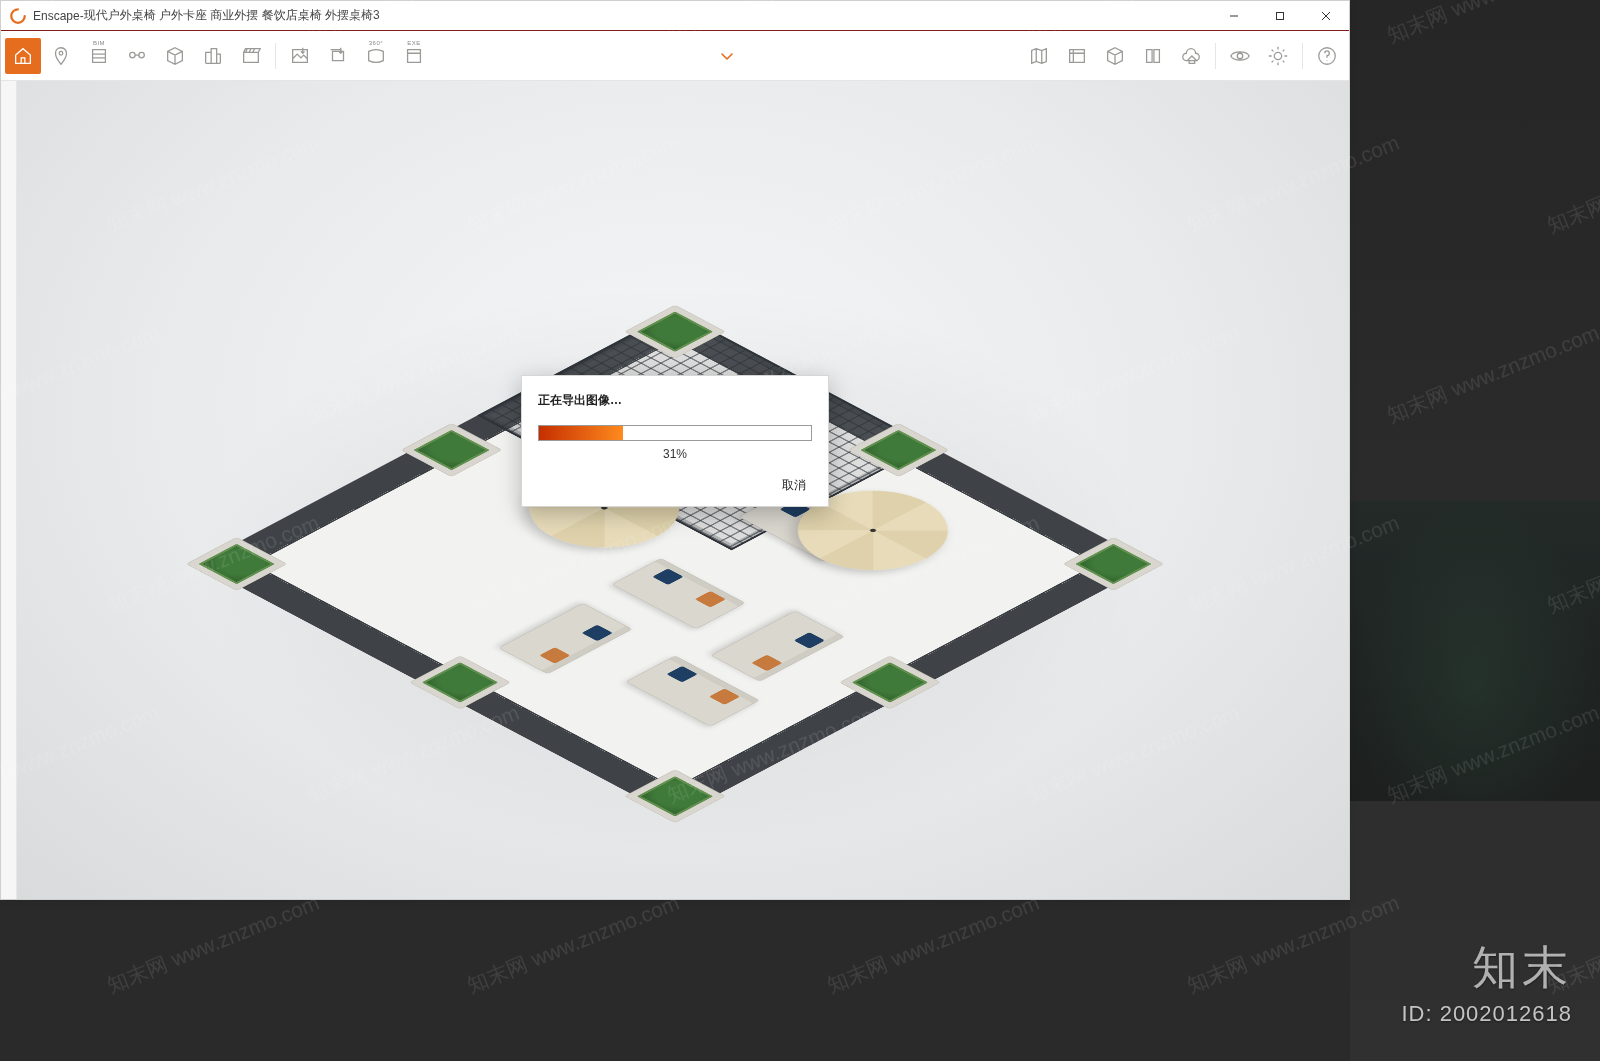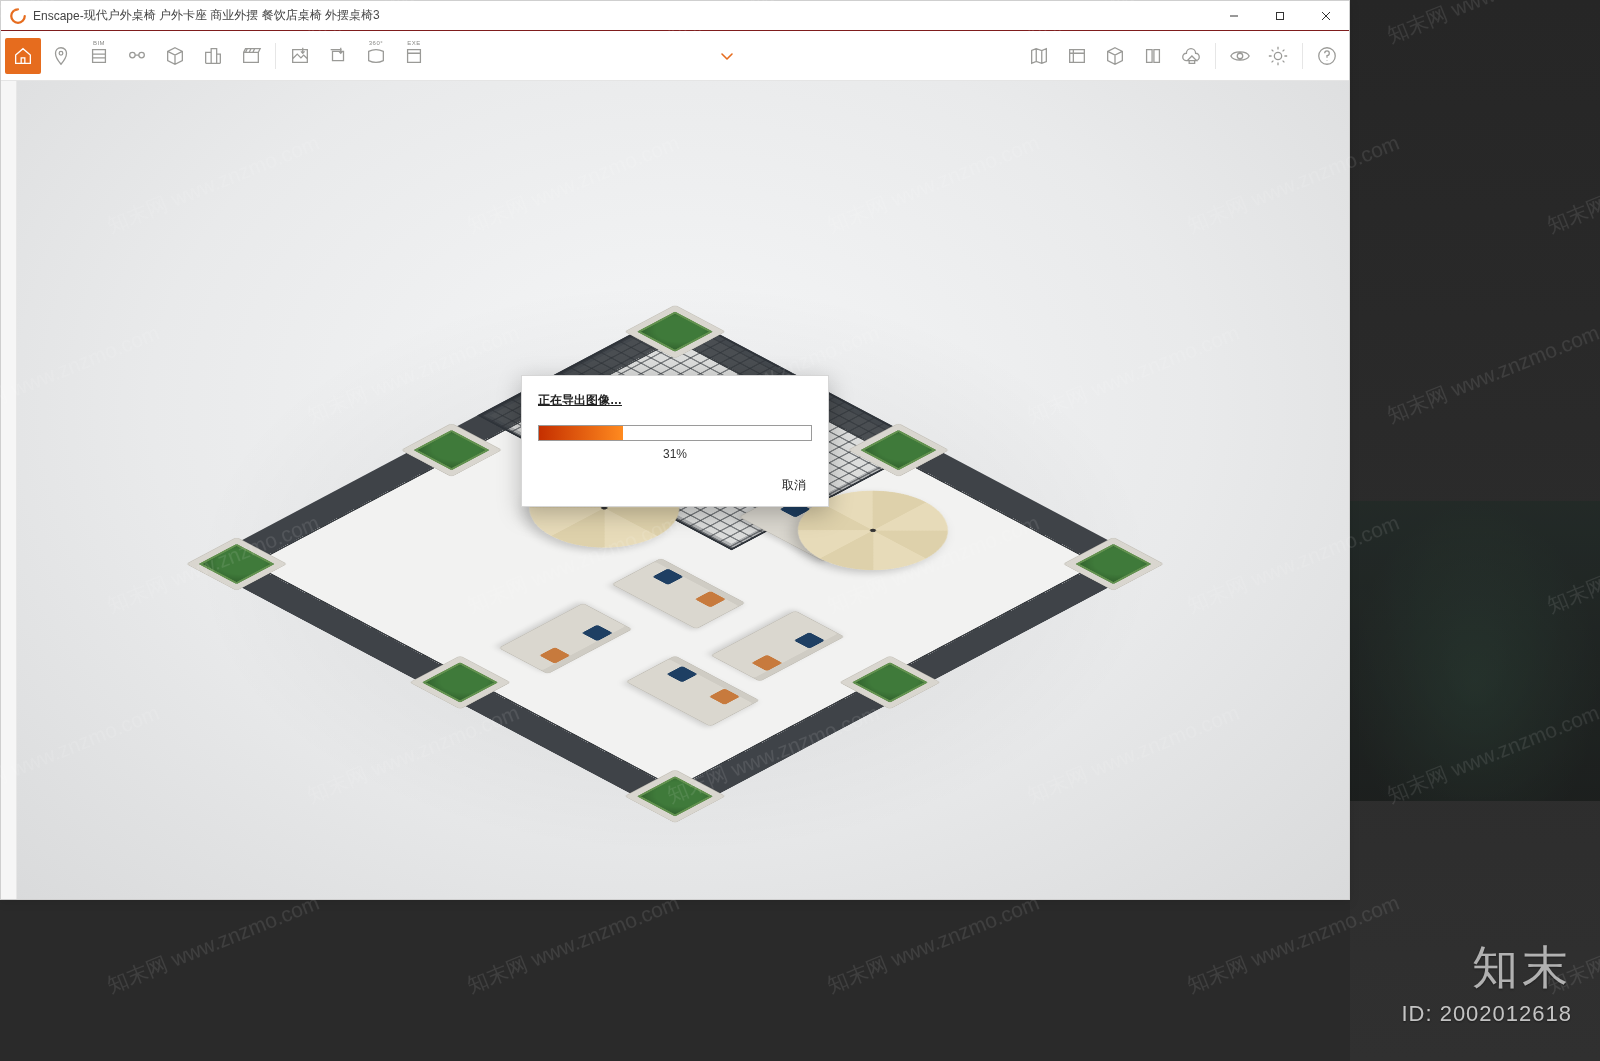--- a/index.html
+++ b/index.html
@@ -140,21 +140,21 @@
   .planter.p7{ left:45%; top:-48px;} .planter.p8{ left:45%; bottom:-48px;}
 
   
   .dialog {
     position: absolute; left: 50%; top: 44%;
     width: 308px; transform: translate(-50%, -50%);
     background: #ffffff; border: 1px solid #d6d6d6;
     box-shadow: 0 6px 22px rgba(0,0,0,0.25);
     font-size: 12px; color: #222; padding: 16px 16px 10px;
   }
-  .dialog .dlg-title { font-weight: bold; margin-bottom: 16px; text-decoration: underline; }
+  .dialog .dlg-title { font-weight: bold; margin-bottom: 16px; }
   .dialog .progress-outer {
     width: 100%; height: 16px; border: 1px solid #9a9a9a; background: #fff; position: relative;
   }
   .dialog .progress-fill {
     height: 100%;
     background: linear-gradient(90deg, #c52f00 0%, #ff8a1f 100%);
   }
   .dialog .progress-pct { text-align: center; margin-top: 6px; color:#333; }
   .dialog .dlg-actions { display: flex; justify-content: flex-end; margin-top: 14px; }
   .dialog .dlg-cancel { padding: 2px 6px; cursor: pointer; color:#222; }

